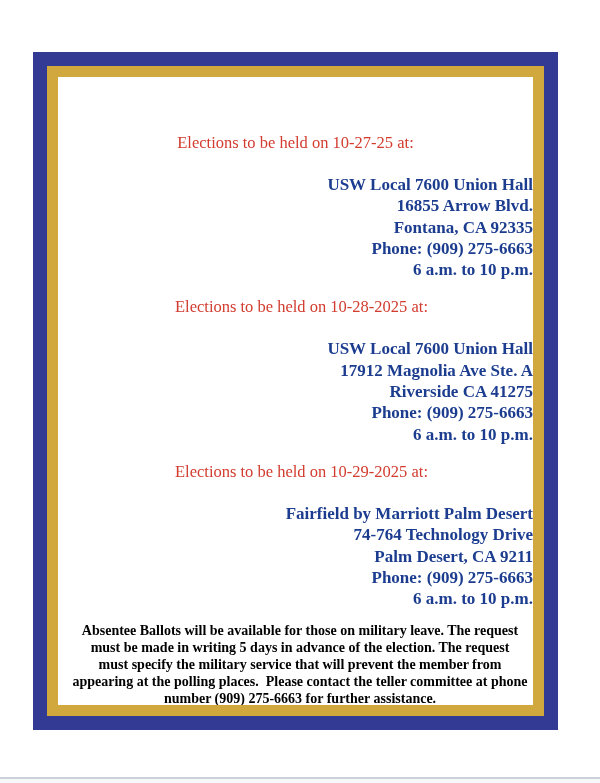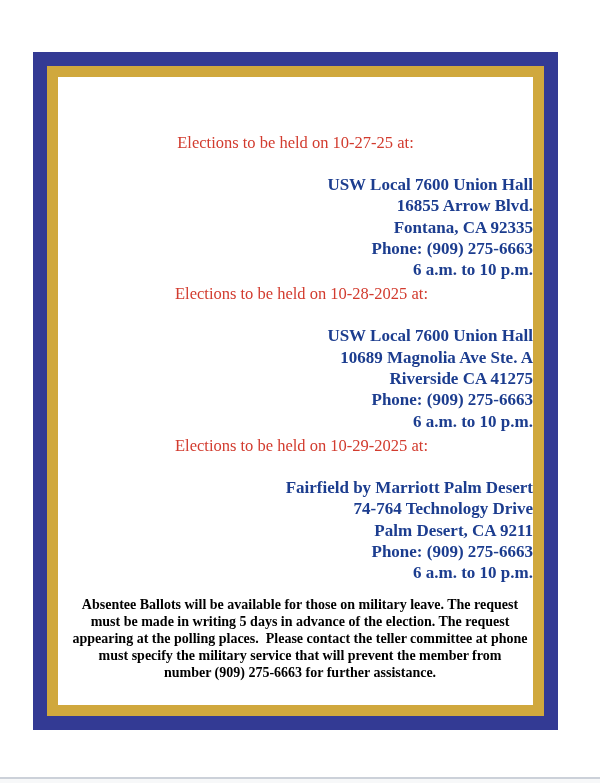--- a/index.html
+++ b/index.html
@@ -50,21 +50,21 @@
     margin-top: 20px;
     color: #1c3d8f;
     font-weight: bold;
     font-size: 17px;
     text-align: right;
   }
   .line {
     line-height: 21.3px;
   }
   .section + .section {
-    margin-top: 3px;
+    margin-top: 16px;
     padding-left: 12px;
   }
   .note {
     margin-top: 13px;
     color: #000000;
     font-weight: bold;
     font-size: 14px;
     margin-left: 9px;
   }
   .note-line {
@@ -104,43 +104,43 @@
             <div class="line">Fontana, CA 92335</div>
             <div class="line">Phone: (909) 275-6663</div>
             <div class="line">6 a.m. to 10 p.m.</div>
           </div>
         </div>
 
         <div class="section">
           <div class="heading">Elections to be held on 10-28-2025 at:</div>
           <div class="lines">
             <div class="line">USW Local 7600 Union Hall</div>
-            <div class="line">10689 Magnolia Ave Ste. A</div>
+            <div class="line">17912 Magnolia Ave Ste. A</div>
             <div class="line">Riverside CA 41275</div>
             <div class="line">Phone: (909) 275-6663</div>
             <div class="line">6 a.m. to 10 p.m.</div>
           </div>
         </div>
 
         <div class="section">
           <div class="heading">Elections to be held on 10-29-2025 at:</div>
           <div class="lines">
             <div class="line">Fairfield by Marriott Palm Desert</div>
             <div class="line">74-764 Technology Drive</div>
             <div class="line">Palm Desert, CA 9211</div>
             <div class="line">Phone: (909) 275-6663</div>
             <div class="line">6 a.m. to 10 p.m.</div>
           </div>
         </div>
 
         <div class="note">
           <div class="note-line">Absentee Ballots will be available for those on military leave. The request</div>
           <div class="note-line">must be made in writing 5 days in advance of the election. The request</div>
+          <div class="note-line">must specify the military service that will prevent the member from</div>
           <div class="note-line">appearing at the polling places.  Please contact the teller committee at phone</div>
-          <div class="note-line">must specify the military service that will prevent the member from</div>
           <div class="note-line">number (909) 275-6663 for further assistance.</div>
         </div>
 
       </div>
     </div>
   </div>
   <div class="page-edge-line"></div>
   <div class="page-below"></div>
 </div>
 

